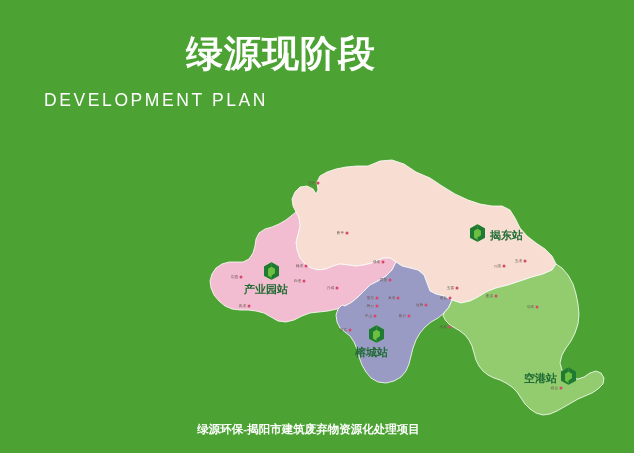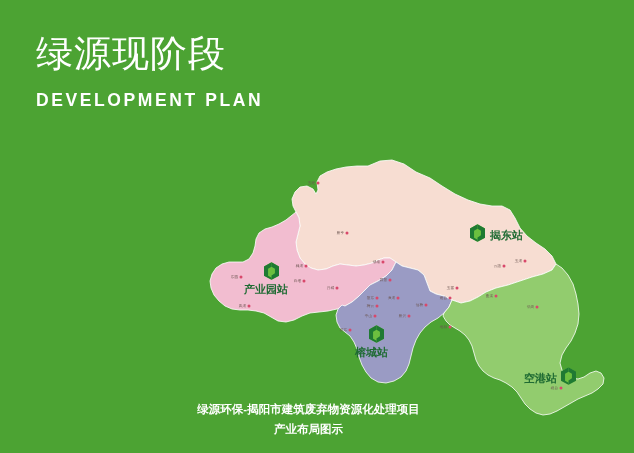--- a/index.html
+++ b/index.html
@@ -7,26 +7,26 @@
     width:634px;height:453px;
     background:#4ca333;
     font-family:"Liberation Sans","DejaVu Sans",sans-serif;
     overflow:hidden;position:relative;
   }
   #poster{position:absolute;inset:0;}
 
   
   .heading{position:absolute;left:36px;top:32px;width:340px;}
   .title-line{
-    color:#ffffff;font-weight:normal;font-size:37px;line-height:44px;
-    letter-spacing:1px;white-space:nowrap;
+    color:#ffffff;font-weight:bold;font-size:37px;line-height:44px;
+    letter-spacing:1px;white-space:nowrap;text-align:right;
   }
   .subtitle{
-    color:#ffffff;font-size:17.5px;font-weight:bold;letter-spacing:2.6px;
-    margin-top:14px;white-space:nowrap;
+    color:#ffffff;font-size:17.5px;font-weight:normal;letter-spacing:2.6px;
+    margin-top:14px;white-space:nowrap;margin-left:8px;
   }
 
   
   #map{position:absolute;left:0;top:0;width:634px;height:453px;}
   .region{stroke:#ffffff;stroke-width:0.8;stroke-linejoin:round;}
 
   .town-dot{fill:#d9486b;}
   .town-label{
     font-family:"Liberation Sans","DejaVu Sans",sans-serif;
     font-size:3.6px;fill:#6b5550;
@@ -232,16 +232,15 @@
     </g>
   </svg>
 
   <div class="heading">
     <div class="title-line">绿源现阶段</div>
     <div class="subtitle">DEVELOPMENT PLAN</div>
   </div>
 
   <div class="caption">
     <div>绿源环保-揭阳市建筑废弃物资源化处理项目</div>
-    <div>产业布局图示</div>
   </div>
 
 </div>
 
 </body></html>

